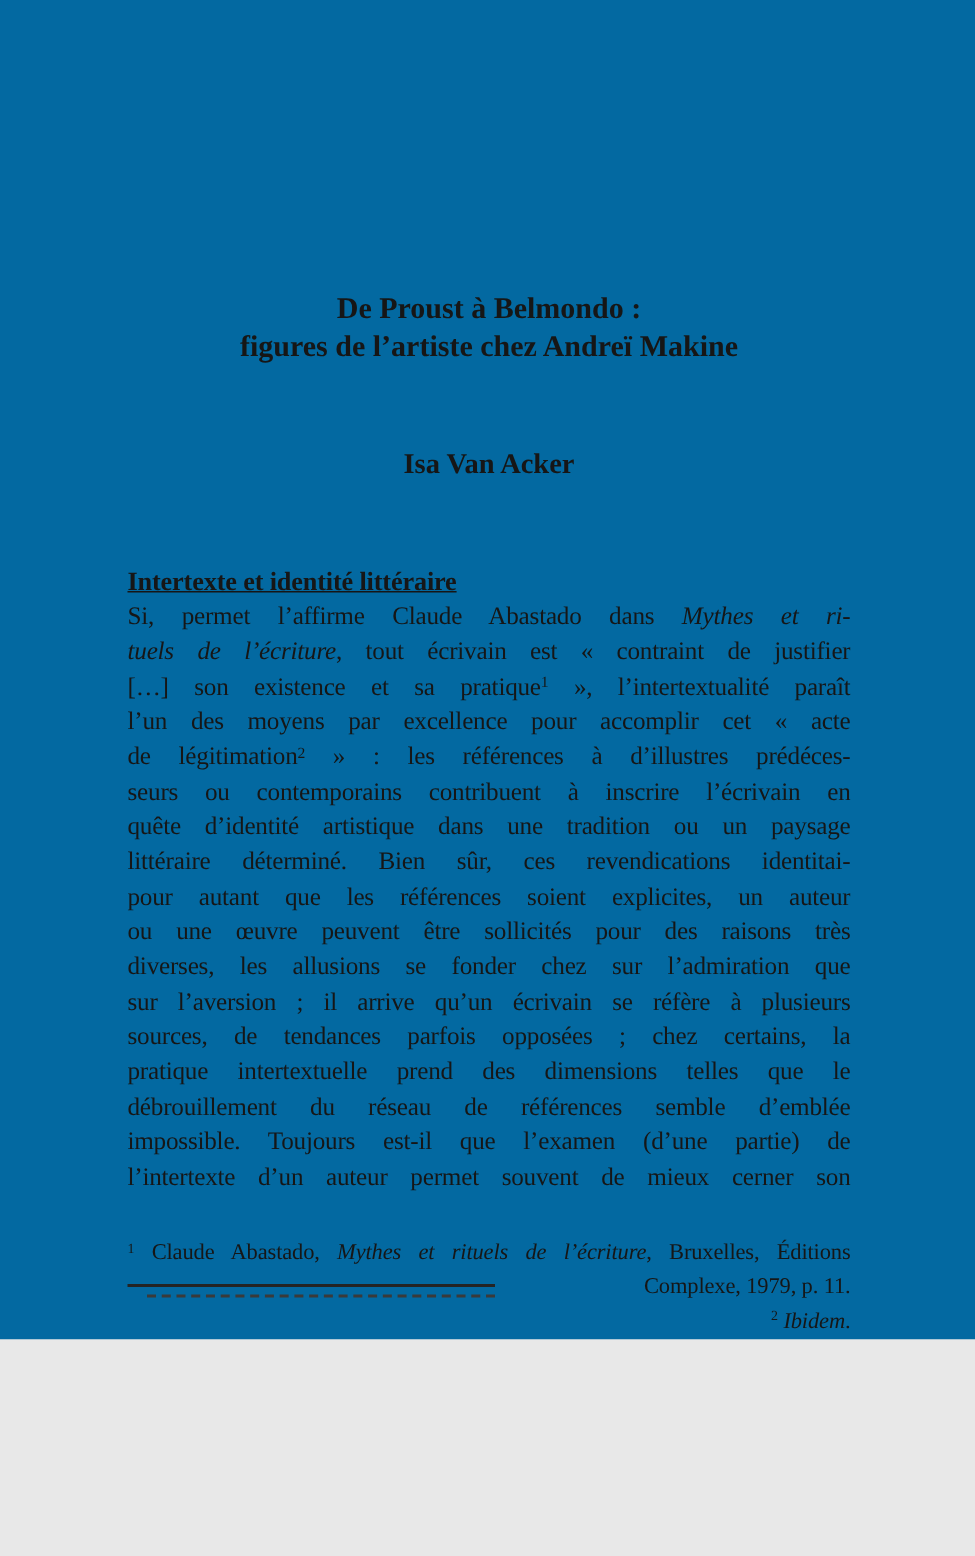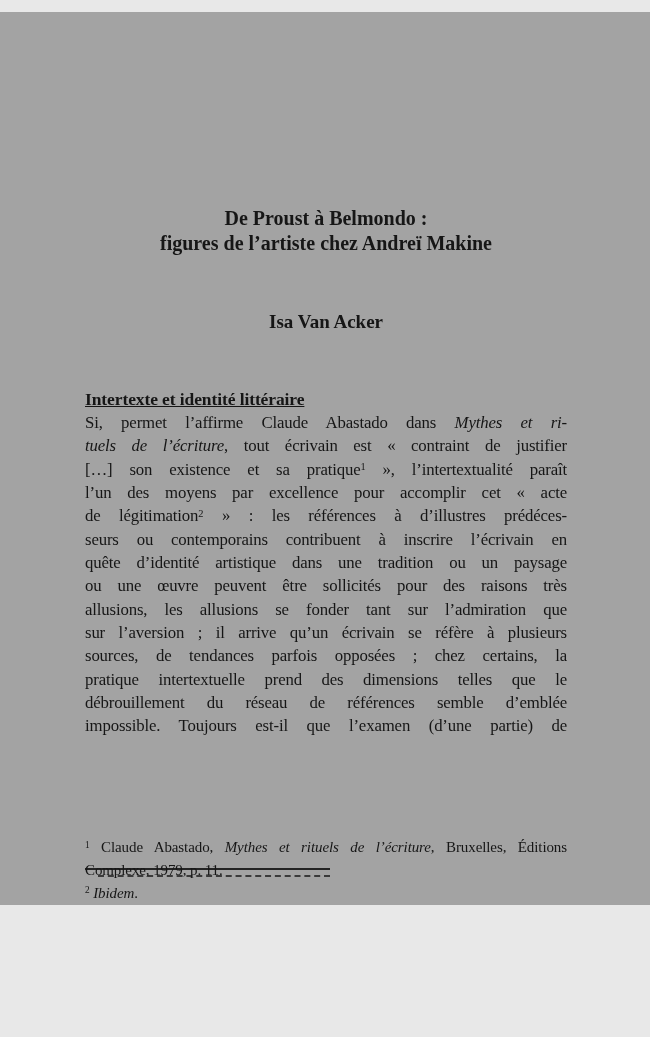--- a/index.html
+++ b/index.html
@@ -1,23 +1,23 @@
 <!DOCTYPE html>
 <html><head>
 <meta charset="utf-8">
 <style>
   html,body { margin:0; padding:0; background:#e8e8e8; }
   .page {
     position:relative;
     width:650px; height:893px;
-    background:#a3a3a3;
+    background:#0369a1;
     font-family:"Liberation Serif","DejaVu Serif",serif;
     color:#161616;
     overflow:hidden;
-    margin:12px auto;
+    margin:0 auto;
   }
   .title {
     position:absolute; left:85px; top:194px; width:482px;
     text-align:center; font-weight:bold; font-size:20px; line-height:25px;
   }
   .author {
     position:absolute; left:85px; top:299px; width:482px;
     text-align:center; font-weight:bold; font-size:19px; line-height:22px;
   }
   .heading {
@@ -40,21 +40,21 @@
     border-top:2px solid #242424;
   }
   .sep-dash {
     position:absolute; left:98px; top:863px; width:232px; height:0;
     border-top:2px dashed #3a3a3a;
   }
   .footnotes {
     position:absolute; left:85px; top:824px; width:482px;
     font-size:15px; letter-spacing:-0.1px;
   }
-  .footnotes .fn-ln { line-height:22.8px; text-align:left; }
+  .footnotes .fn-ln { line-height:22.8px; text-align:right; }
   .footnotes .fn-ln.just {
     height:22.8px; text-align:justify; text-align-last:justify; overflow:hidden;
   }
 </style>
 </head>
 <body>
 
 <div class="page">
 
   <div class="title">
@@ -67,27 +67,30 @@
   <div class="heading">Intertexte et identité littéraire</div>
 
   <div class="body-text">
       <div class="ln"><span>Si, permet l’affirme Claude Abastado dans </span><span class="i">Mythes et ri-</span></div>
       <div class="ln"><span class="i">tuels de l’écriture</span><span>, tout écrivain est « contraint de justifier</span></div>
       <div class="ln"><span>[…] son existence et sa pratique</span><span class="sup">1</span><span> », l’intertextualité paraît</span></div>
       <div class="ln"><span>l’un des moyens par excellence pour accomplir cet « acte</span></div>
       <div class="ln"><span>de légitimation</span><span class="sup">2</span><span> » : les références à d’illustres prédéces-</span></div>
       <div class="ln"><span>seurs ou contemporains contribuent à inscrire l’écrivain en</span></div>
       <div class="ln"><span>quête d’identité artistique dans une tradition ou un paysage</span></div>
+      <div class="ln"><span>littéraire déterminé. Bien sûr, ces revendications identitai-</span></div>
+      <div class="ln"><span>pour autant que les références soient explicites, un auteur</span></div>
       <div class="ln"><span>ou une œuvre peuvent être sollicités pour des raisons très</span></div>
-      <div class="ln"><span>allusions, les allusions se fonder tant sur l’admiration que</span></div>
+      <div class="ln"><span>diverses, les allusions se fonder chez sur l’admiration que</span></div>
       <div class="ln"><span>sur l’aversion ; il arrive qu’un écrivain se réfère à plusieurs</span></div>
       <div class="ln"><span>sources, de tendances parfois opposées ; chez certains, la</span></div>
       <div class="ln"><span>pratique intertextuelle prend des dimensions telles que le</span></div>
       <div class="ln"><span>débrouillement du réseau de références semble d’emblée</span></div>
       <div class="ln"><span>impossible. Toujours est-il que l’examen (d’une partie) de</span></div>
+      <div class="ln"><span>l’intertexte d’un auteur permet souvent de mieux cerner son</span></div>
     </div>
 
   <div class="sep-solid"></div>
   <div class="sep-dash"></div>
 
   <div class="footnotes">
       <div class="fn-ln just"><span class="sup">1</span><span> Claude Abastado, </span><span class="i">Mythes et rituels de l’écriture</span><span>, Bruxelles, Éditions</span></div>
       <div class="fn-ln"><span>Complexe, 1979, p. 11.</span></div>
       <div class="fn-ln"><span class="sup">2</span><span> </span><span class="i">Ibidem</span><span>.</span></div>
     </div>

